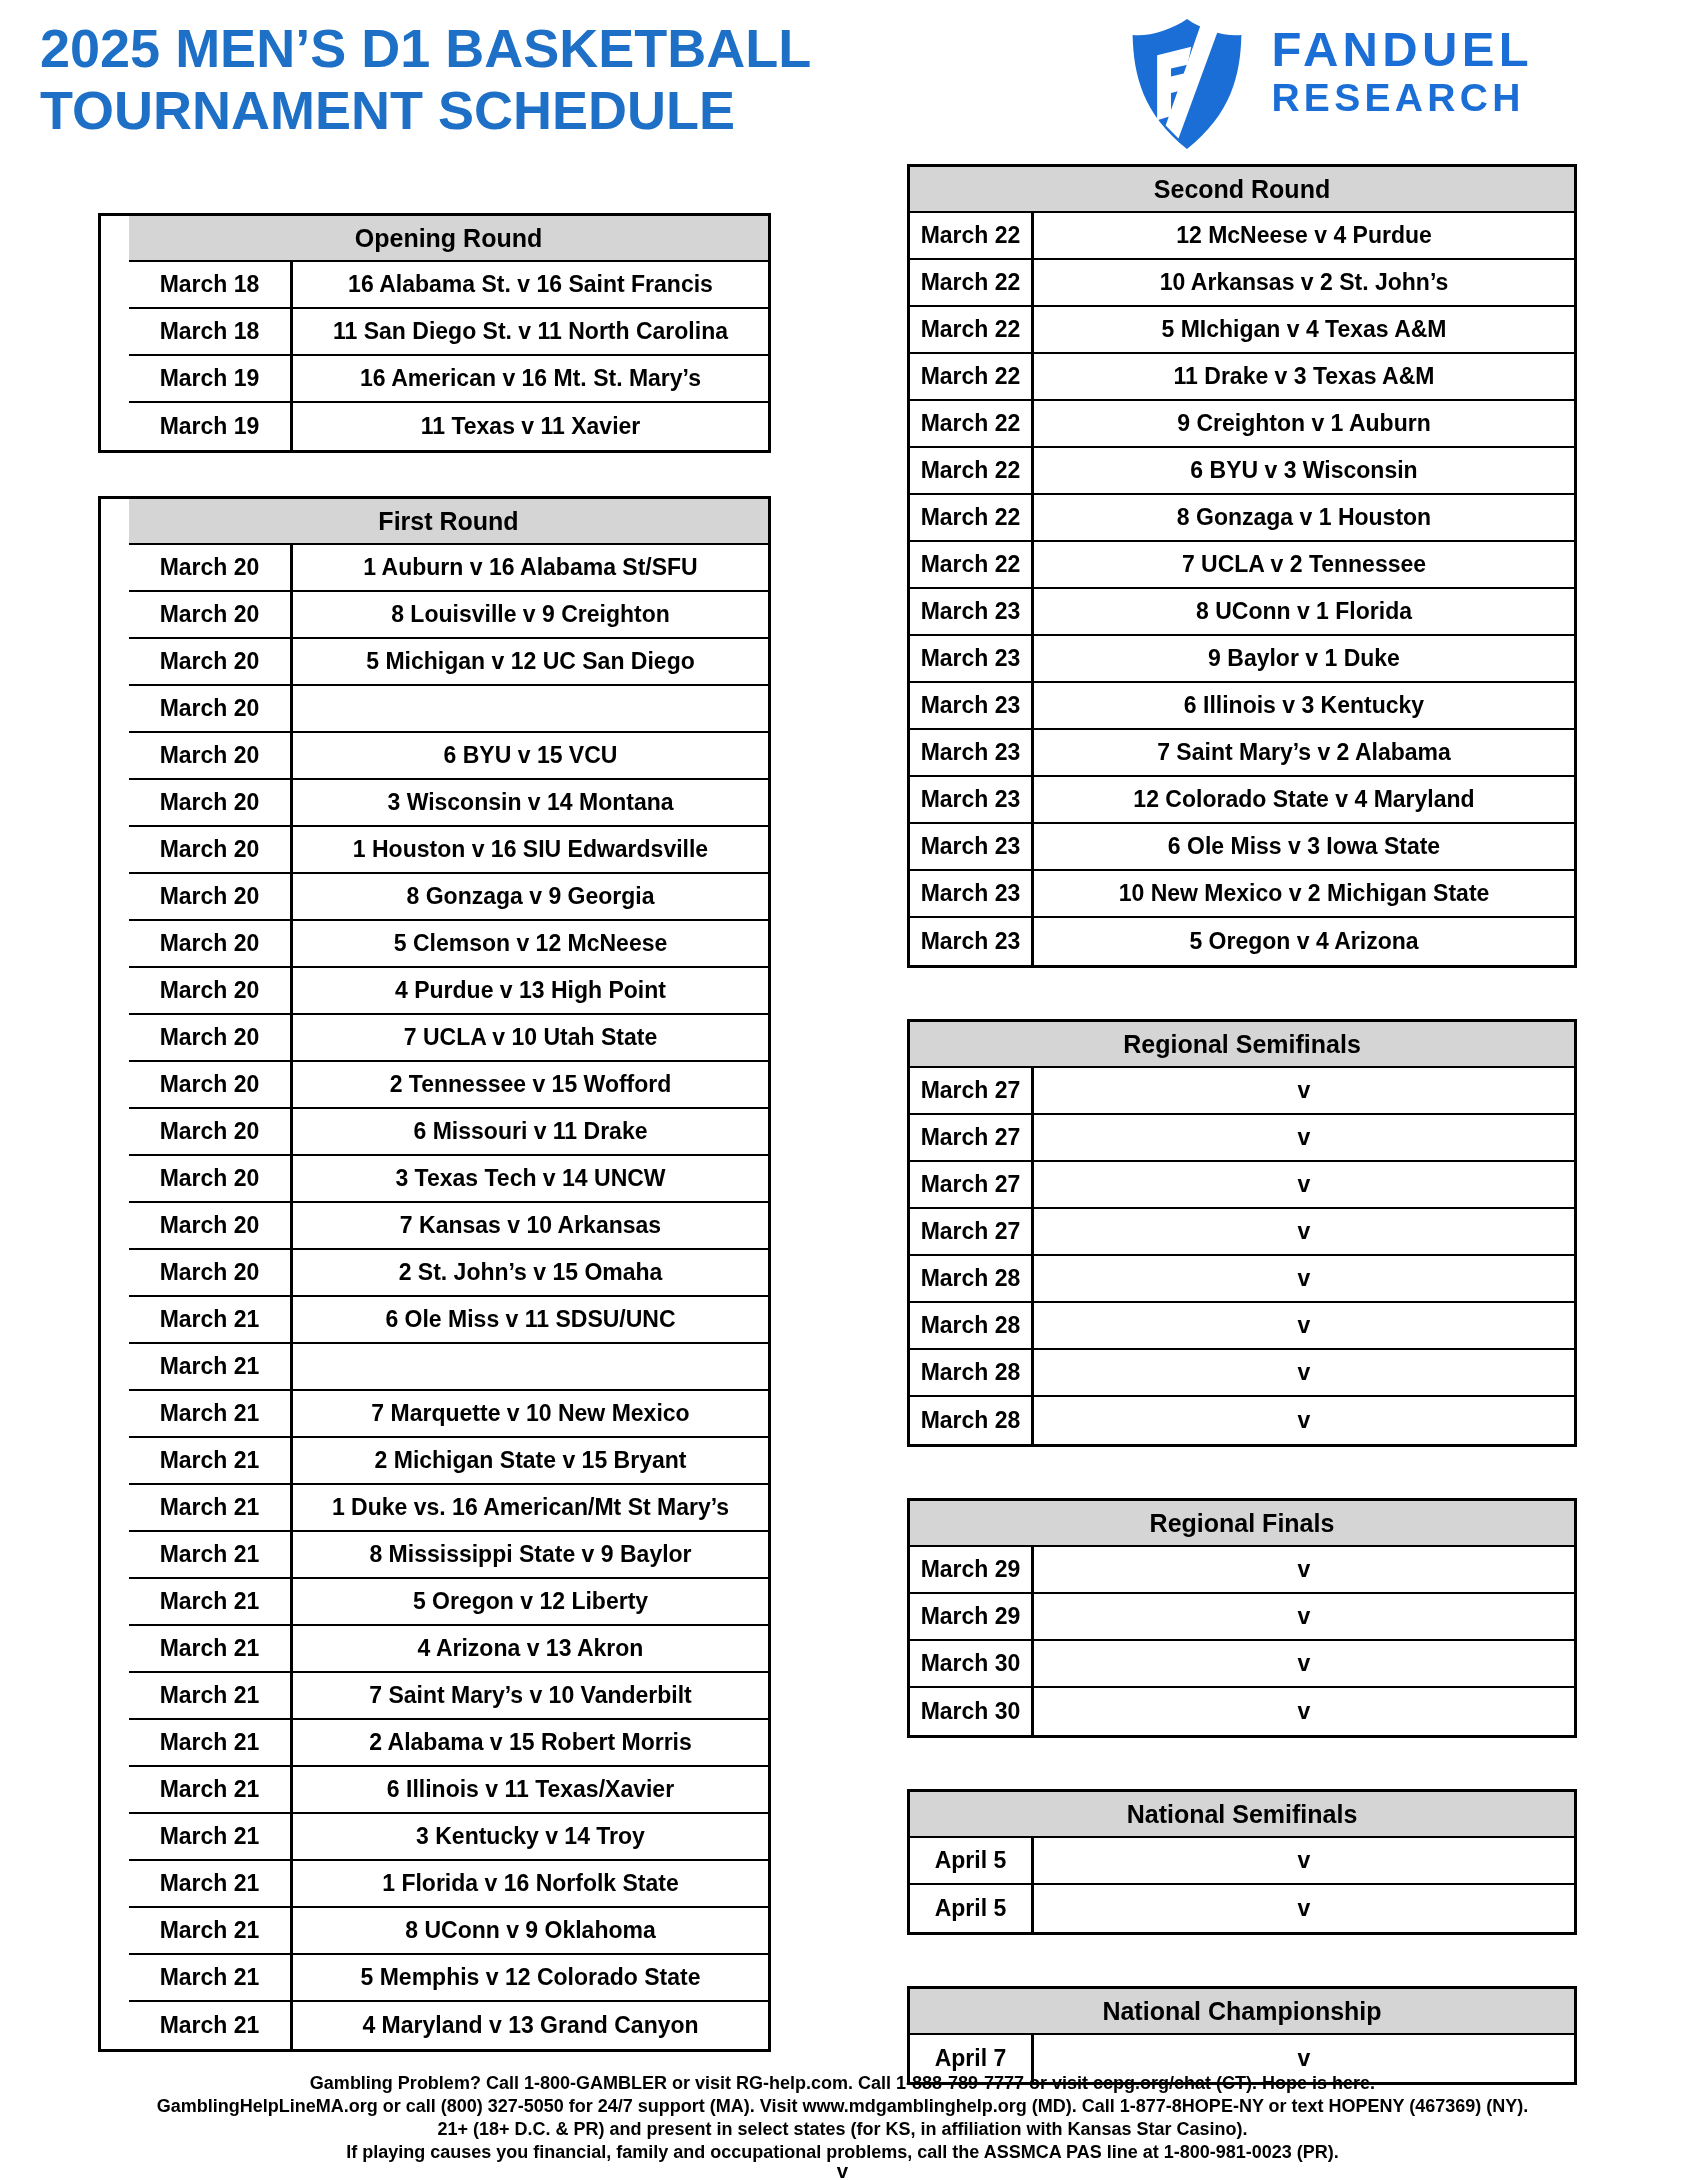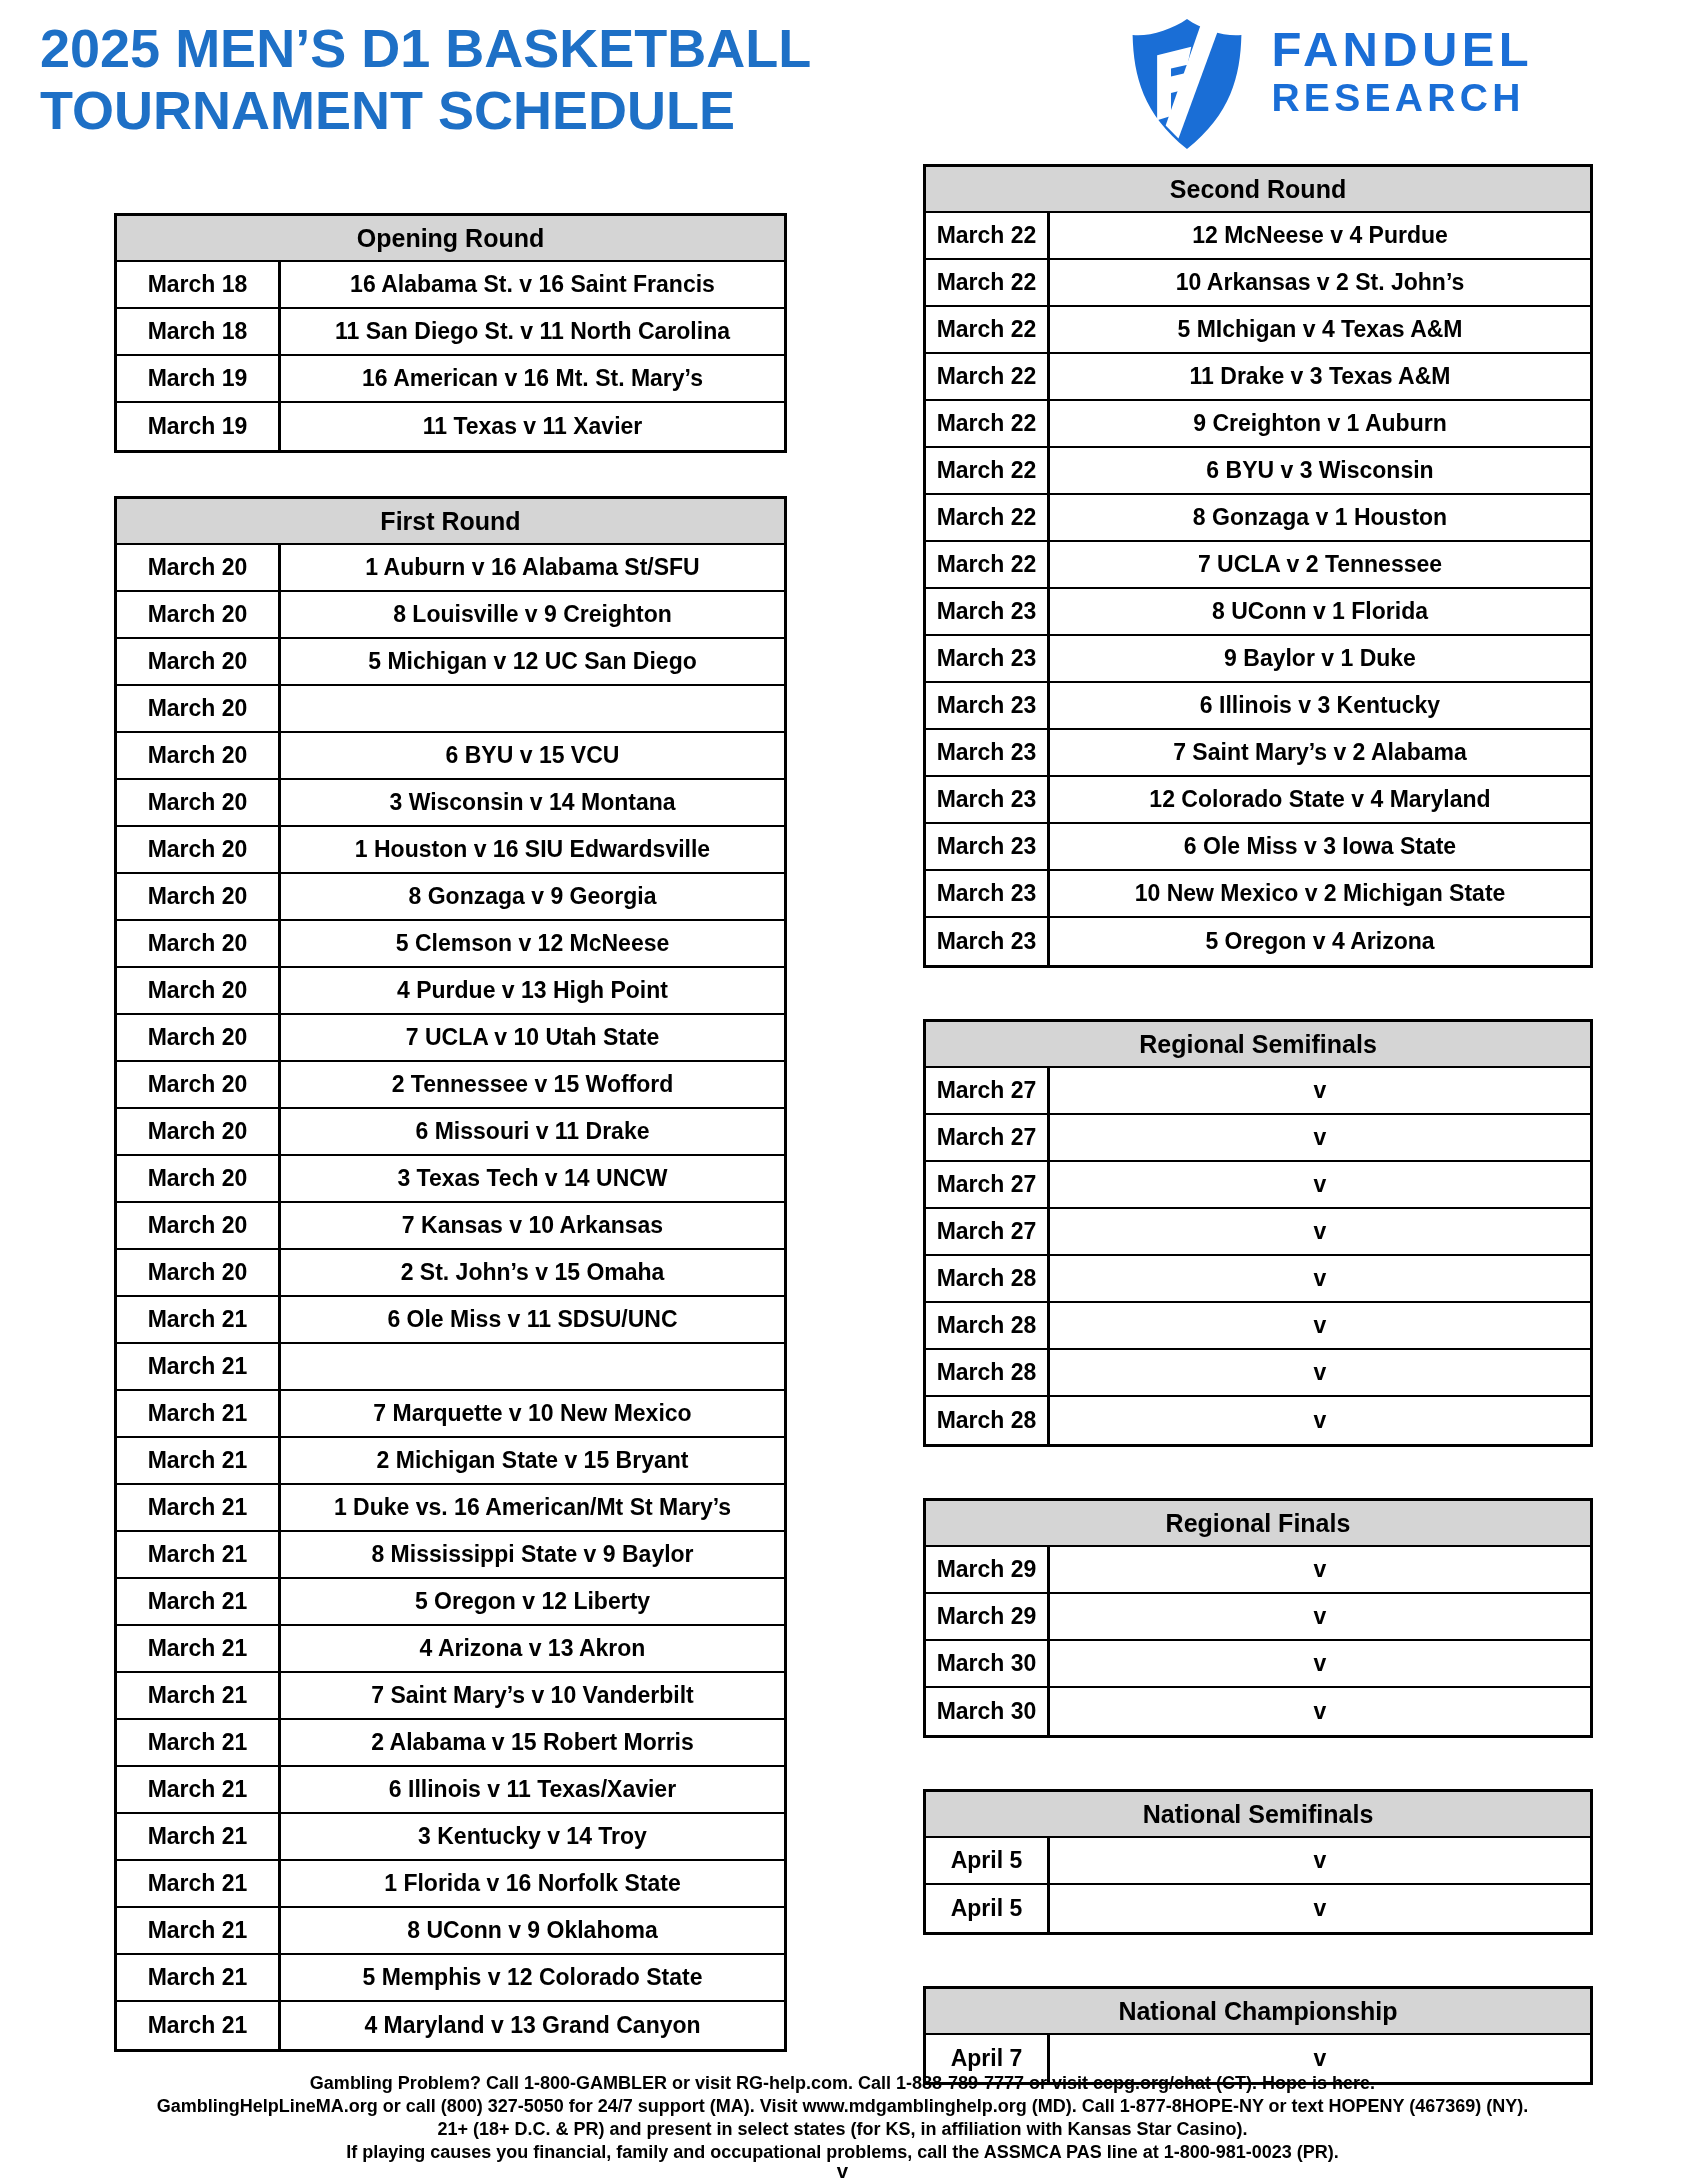--- a/index.html
+++ b/index.html
@@ -31,26 +31,26 @@
     top: 13.6px;
     display: flex;
     align-items: flex-start;
   }
   .brand svg { width: 128px; height: 140px; display: block; }
   .brand-text { margin-left: 20.4px; margin-top: 9px; color: var(--brand-blue, #1a6ed6); }
   .brand-name { font-size: 49px; line-height: 53px; letter-spacing: 4.3px; }
   .brand-sub  { font-size: 39px; line-height: 44px; letter-spacing: 4.3px; }
 
   
-  .col { position: absolute; margin-left: 16px; }
+  .col { position: absolute; }
   .col-left  { left: 98px;  top: 213px; width: 673px; }
   .col-right { left: 907px; top: 164px; width: 670px; }
 
   .sched-table { border: 3.4px solid #000; background: #fff; box-sizing: border-box; }
-  .col-left  .sched-table { margin-bottom: 43px; }
+  .col-left  .sched-table { margin-bottom: 43px; padding-left: 28px; }
   .col-right .sched-table { margin-bottom: 51px; }
 
   .thead {
     height: 44px;
     background: var(--header-gray, #d5d5d5);
     border-bottom: 2.6px solid #000;
     display: flex; align-items: center; justify-content: center;
     font-size: 25px; font-weight: 700;
   }
   .trow { display: flex; height: 47px; border-bottom: 2.6px solid #000; box-sizing: border-box; }

